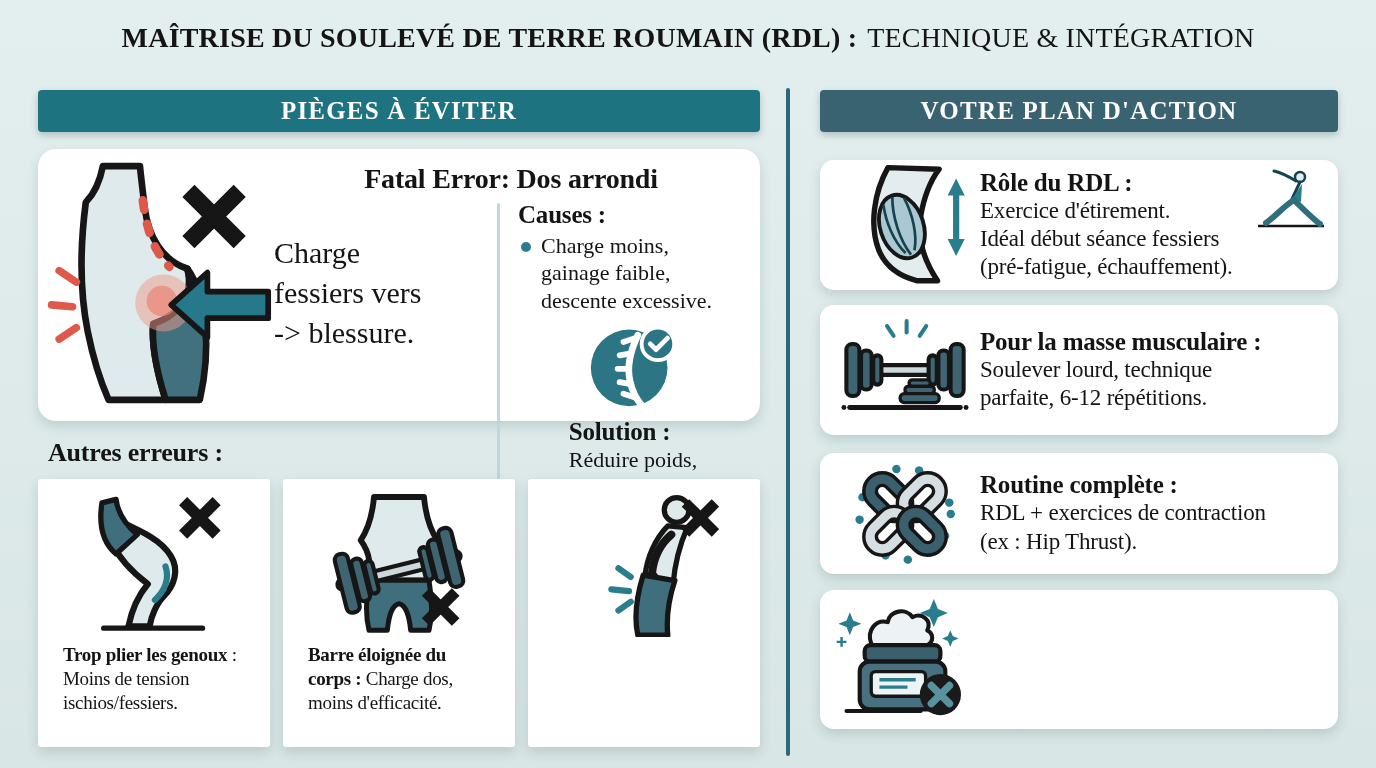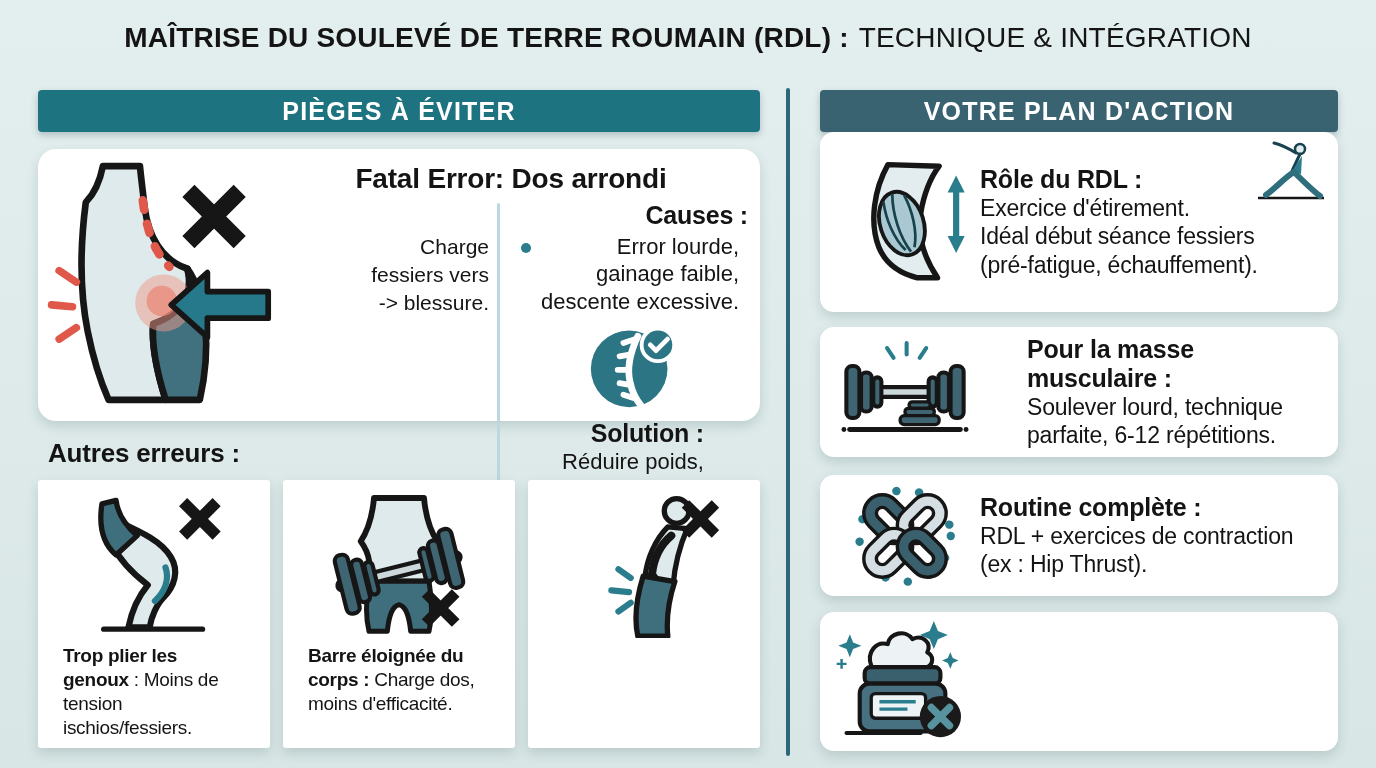--- a/index.html
+++ b/index.html
@@ -1,58 +1,58 @@
 <!DOCTYPE html>
 <html><head>
 <meta charset="utf-8">
 <style>
   html,body{margin:0;padding:0;background:#dce9e8;font-family:"Liberation Sans",sans-serif;color:#141414;}
-  .canvas{position:relative;width:1376px;height:768px;background:linear-gradient(180deg,#e3efee 0%,#d8e6e5 100%);overflow:hidden;}
+  .canvas{position:relative;width:1376px;height:768px;background:linear-gradient(180deg,#e3efee 0%,#d8e6e5 100%);overflow:hidden;font-family:Liberation Serif, serif;}
 
   
   .page-title{position:absolute;top:22px;left:0;width:100%;text-align:center;font-size:28px;margin:0;letter-spacing:.2px;white-space:nowrap;}
   .page-title .t-bold{font-weight:800;}
   .page-title .t-light{font-weight:400;margin-left:10px;}
 
   
   .col-left{position:absolute;left:38px;top:90px;width:722px;}
   .col-right{position:absolute;left:820px;top:90px;width:518px;}
   .col-header{height:42px;border-radius:4px;display:flex;align-items:center;justify-content:center;color:#ffffff;font-weight:700;font-size:25px;letter-spacing:1.2px;box-shadow:0 3px 7px rgba(40,70,80,.28);}
   .col-header.hl{background:#1e7380;}
   .col-header.hr{background:#3a6372;}
   .main-divider{position:absolute;left:786px;top:88px;width:4px;height:668px;background:#2e6878;border-radius:2px;}
 
   
   .main-card{margin-top:17px;height:272px;background:#ffffff;border-radius:18px;box-shadow:0 5px 12px rgba(45,75,85,.18);display:flex;box-sizing:border-box;padding:4px 12px 8px 4px;}
   .illus{width:232px;flex:none;display:flex;align-items:center;justify-content:center;}
   .main-right{flex:1;display:flex;flex-direction:column;padding-top:10px;}
   .main-heading{font-size:28px;font-weight:700;text-align:center;margin:0 0 6px 0;letter-spacing:-.2px;}
   .main-row{display:flex;flex:1;}
-  .impact-text{width:215px;font-size:21px;line-height:1.33;text-align:right;padding-top:32px;flex:none;}
+  .impact-text{width:215px;font-size:30px;line-height:1.33;text-align:left;padding-top:32px;flex:none;}
   .vdiv{width:3px;background:#bdd7de;border-radius:2px;margin:2px 18px 16px 8px;flex:none;}
-  .causes{flex:1;text-align:right;}
+  .causes{flex:1;}
   .causes-label,.solution-label{font-size:25px;font-weight:700;letter-spacing:-.2px;}
   .bullet-item{display:flex;margin-top:3px;}
   .dot{width:10px;height:10px;border-radius:50%;background:#2a7d8c;margin:10px 10px 0 3px;flex:none;}
   .bullet-lines{font-size:22px;line-height:1.24;}
   .solution-row{display:flex;align-items:center;margin-top:4px;gap:8px;flex-direction:column;}
   .sol-lines{font-size:22px;line-height:1.24;}
 
   
   .other-heading{font-size:26px;font-weight:700;margin:17px 0 11px 10px;letter-spacing:-.2px;}
   .error-row{display:flex;gap:13px;}
   .error-card{width:232px;height:268px;background:#ffffff;border-radius:3px;box-shadow:0 5px 12px rgba(45,75,85,.18);box-sizing:border-box;padding:8px 25px;}
   .error-icon{height:150px;display:flex;align-items:center;justify-content:center;}
   .error-text{font-size:19px;line-height:1.26;letter-spacing:-.3px;margin-top:6px;}
   .error-text b{font-weight:700;}
 
   
   .action-card{background:#ffffff;border-radius:14px;box-shadow:0 5px 12px rgba(45,75,85,.18);display:flex;align-items:center;position:relative;box-sizing:border-box;padding:8px 10px;}
-  .action-card.c1{margin-top:0;height:180px;}
-  .action-card.c2{margin-top:15px;height:130px;gap:47px;}
+  .action-card.c1{margin-top:28px;height:130px;}
+  .action-card.c2{margin-top:15px;height:130px;}
   .action-card.c3{margin-top:18px;height:121px;}
   .action-card.c4{margin-top:16px;height:139px;}
   .action-icon{width:150px;flex:none;display:flex;align-items:center;justify-content:center;}
   .action-text{flex:1;}
   .action-bold{font-size:25px;font-weight:700;letter-spacing:-.2px;}
   .action-lines{font-size:23px;line-height:1.22;letter-spacing:-.2px;}
   .stretch-badge{position:absolute;top:8px;right:10px;}
 </style>
 </head>
 <body>
@@ -84,21 +84,21 @@
             <div>Charge</div>
             <div>fessiers vers</div>
             <div>-&gt; blessure.</div>
           </div>
           <div class="vdiv"></div>
           <div class="causes">
             <div class="causes-label">Causes :</div>
             <div class="bullet-item">
               <span class="dot"></span>
               <div class="bullet-lines">
-                <div>Error lourde,</div>
+                <div>Charge moins,</div>
                 <div>gainage faible,</div>
                 <div>descente excessive.</div>
               </div>
             </div>
             <div class="solution-row">
               <svg width="92" height="92" viewBox="0 0 96 96">
                 <circle cx="44" cy="52" r="40" fill="#2c7585"></circle>
                 <path d="M53,18 C45,35 41,50 45,66 C47,76 51,84 57,91" stroke="#ffffff" stroke-width="7" fill="none" stroke-linecap="round"></path>
                 <path d="M38,25 L50,21 M34,39 L46,37 M32,53 L44,53 M34,67 L46,69 M38,79 L50,83" stroke="#ffffff" stroke-width="6" stroke-linecap="round"></path>
                 <circle cx="74" cy="27" r="17" fill="#2c7585" stroke="#ffffff" stroke-width="4"></circle>

